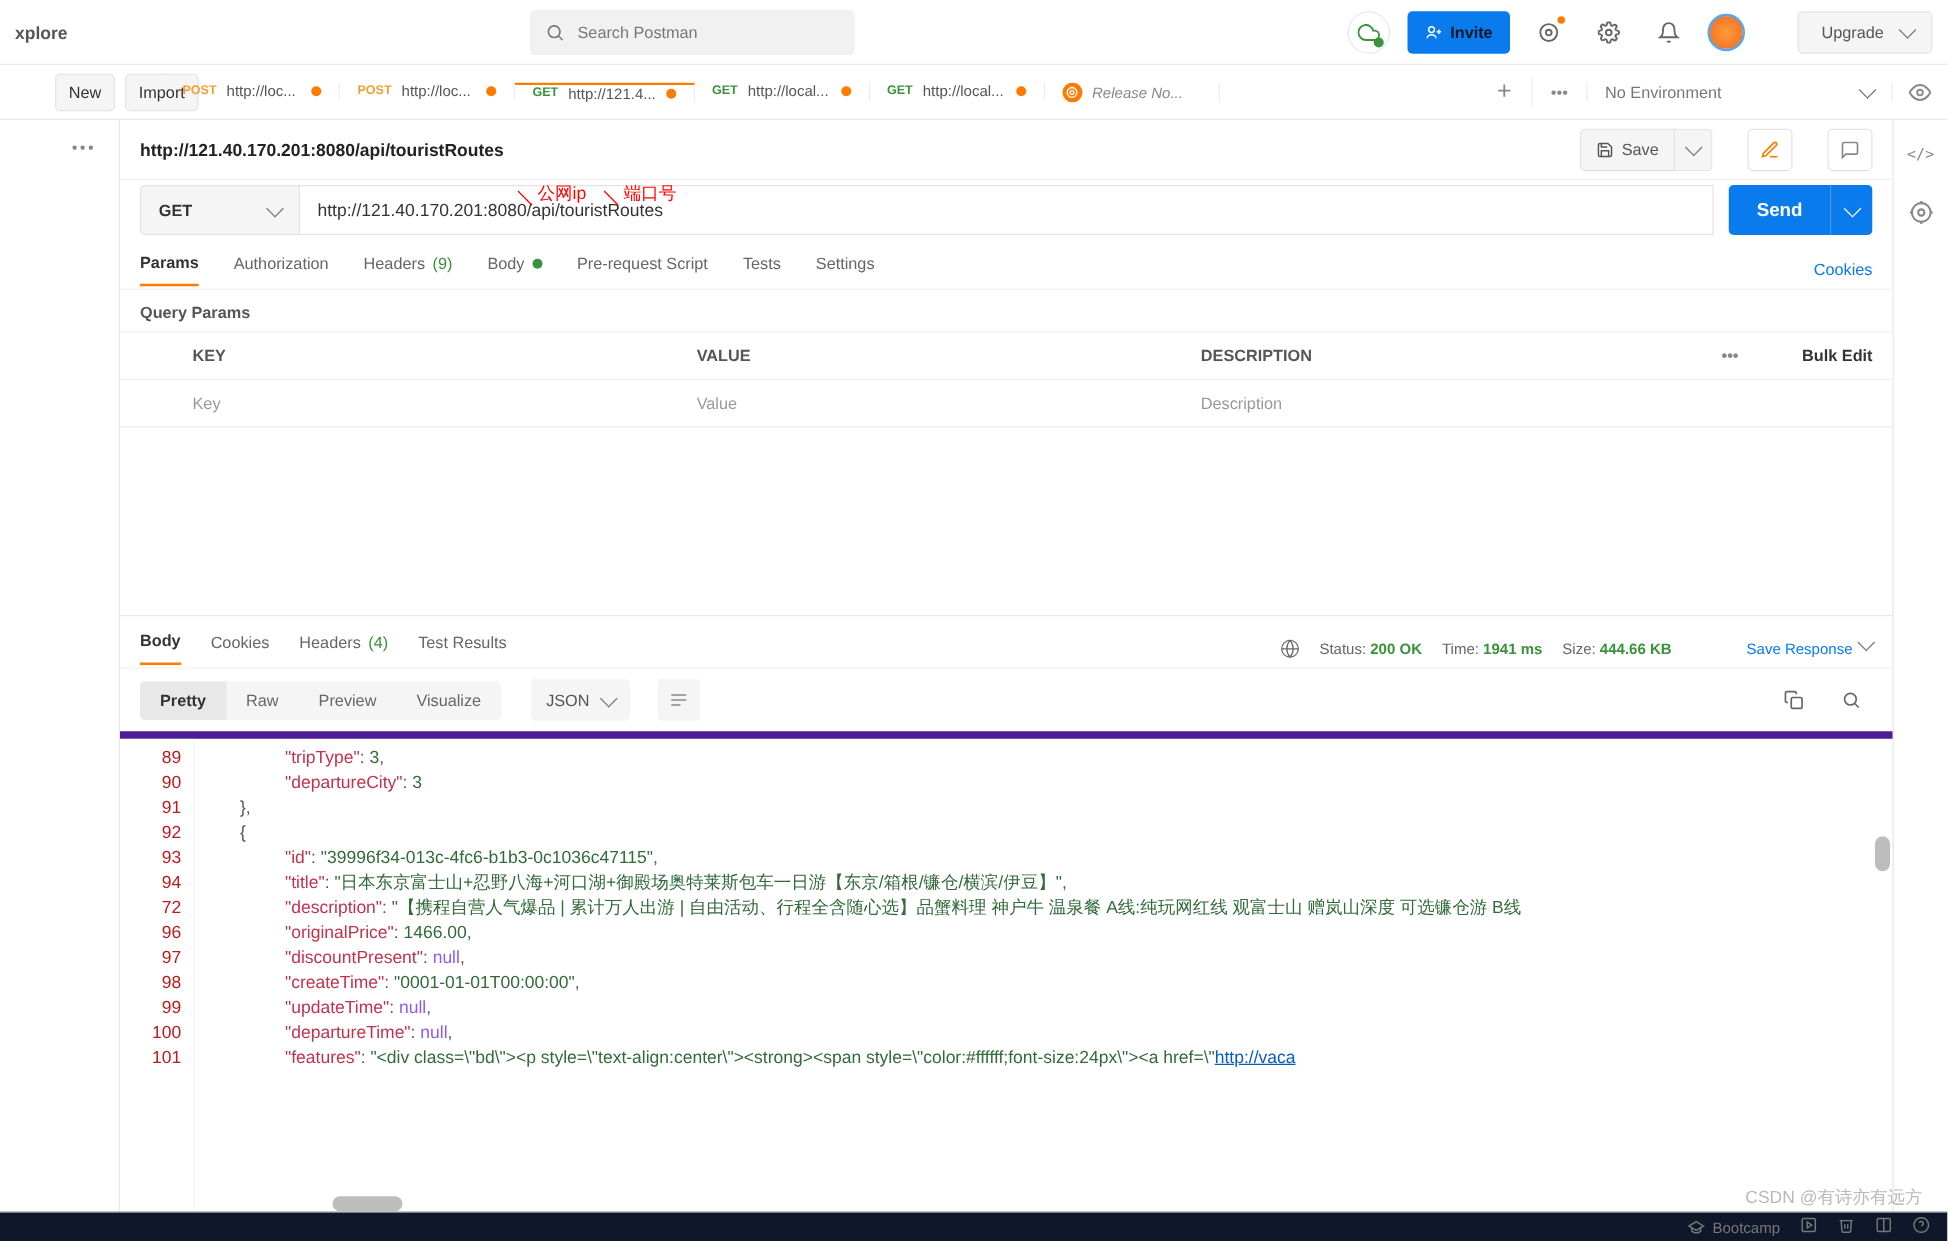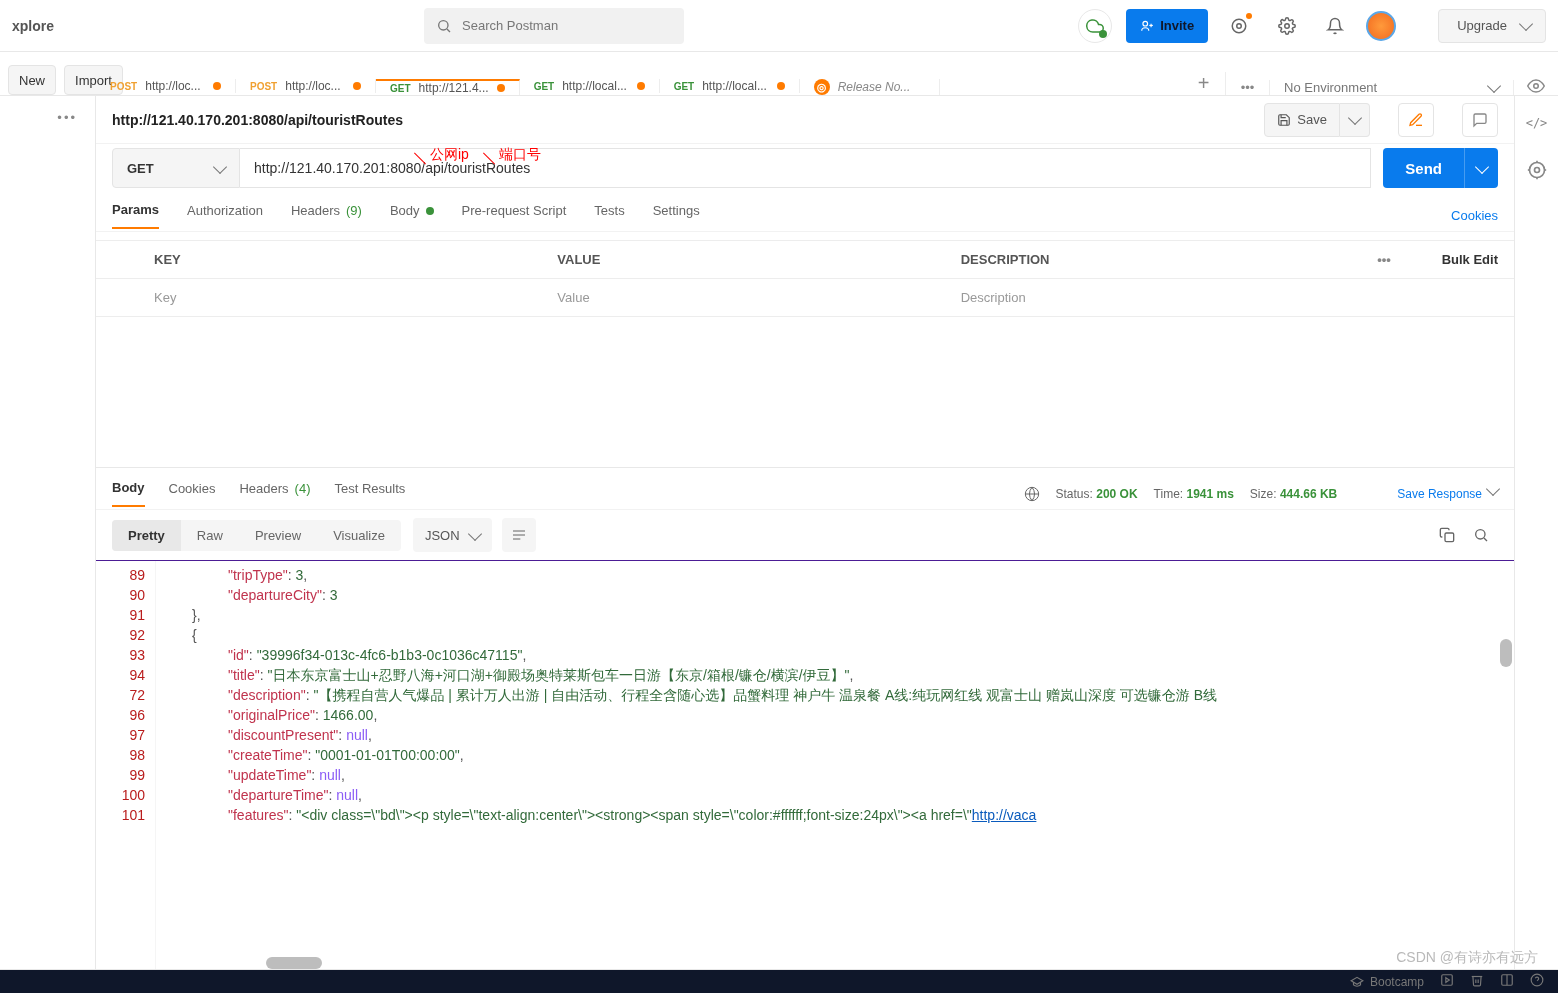--- a/index.html
+++ b/index.html
@@ -13,21 +13,21 @@
   .topbar-spacer { flex: 1; }
   .topbar-icons { display: flex; align-items: center; gap: 14px; }
   .icon-btn { width: 34px; height: 34px; display: flex; align-items: center; justify-content: center; color: #666; border-radius: 4px; position: relative; }
   .cloud-badge { width: 34px; height: 34px; border-radius: 50%; display: flex; align-items: center; justify-content: center; background: #fff; border: 1px solid #e8e8e8; color: #3a923a; position: relative; }
   .cloud-badge::after { content:''; position:absolute; right:4px; bottom:4px; width:8px;height:8px;background:#3a923a;border-radius:50%; }
   .invite-btn { height: 34px; background: #097bed; color: #0f172a; border-radius: 4px; display: flex; align-items: center; padding: 0 14px; gap: 6px; font-weight: 600; font-size: 13px; }
   .avatar-circle { width: 30px; height: 30px; border-radius: 50%; background: radial-gradient(#ff9a3b, #f36a1f); border: 2px solid #5aa7e8; }
   .dot-orange::after { content:''; position:absolute; top:4px; right:4px; width:6px;height:6px;background:#ff7b00;border-radius:50%; }
   .upgrade-btn { height: 34px; background: #f5f5f5; border: 1px solid #e4e4e4; border-radius: 4px; display: flex; align-items: center; padding: 0 14px 0 18px; gap: 14px; color: #555; font-weight: 500; margin-left: 28px; }
   .chev-down { width: 10px; height: 10px; border-right: 1.5px solid #777; border-bottom: 1.5px solid #777; transform: rotate(45deg); margin-top:-3px;}
-  .row2 { height: 44px; display: flex; align-items: flex-end; border-bottom: 1px solid #e8e8e8; }
+  .row2 { height: 44px; display: flex; align-items: center; border-bottom: 1px solid #e8e8e8; padding-left: 36px; }
   .row2-left { width: 96px; display: flex; align-items: center; gap: 8px; padding: 0 8px; border-right: 1px solid #e8e8e8; }
   .btn-small { height: 30px; padding: 0 10px; display: flex; align-items: center; background: #f5f5f5; border: 1px solid #e4e4e4; border-radius: 4px; color: #333; font-size: 13px; }
   .tabs { display: flex; flex: 1; align-items: stretch; overflow: hidden; }
   .tab { display: flex; align-items: center; gap: 8px; padding: 0 14px; height: 100%; border-right: 1px solid #ededed; font-size: 12px; color: #555; min-width: 140px; position: relative; }
   .tab.active { border-top: 2px solid #ff7b00; background: #fff; }
   .tab.active::after { content:''; position:absolute; bottom:-1px; left:0; right:0; height:1px; background:#fff; }
   .method-badge { font-size: 10px; font-weight: 700; }
   .m-post { color: #f0a030; }
   .m-get  { color: #3a923a; }
   .tab-title { flex: 1; white-space: nowrap; overflow: hidden; text-overflow: ellipsis; }
@@ -71,21 +71,21 @@
   .cell { padding:0 10px; }
   .params-row .cell { color:#999; }
   .bulk-edit { color:#333;font-weight:600;text-align:right;padding-right:16px; }
   .resp-sep { height:1px;background:#e8e8e8;margin-top:150px; }
   .resp-tabs-row { display:flex;align-items:center;padding:10px 16px 0 16px;height:42px;border-bottom:1px solid #f2f2f2;gap:24px; }
   .resp-tab { color:#666;font-size:13px;padding-bottom:10px;display:flex;align-items:center;gap:6px; }
   .resp-tab.active { color:#333;font-weight:600;border-bottom:2px solid #ff7b00; }
   .resp-meta { margin-left:auto;display:flex;align-items:center;gap:16px;color:#666;font-size:12px; }
   .resp-meta .ok, .resp-meta .val { color:#3a923a;font-weight:600; }
   .save-resp { color:#097bed;font-weight:500;display:flex;align-items:flex-start;gap:6px;margin-left:44px; }
-  .view-mode-row { display:flex;align-items:center;padding:8px 16px;gap:0;border-bottom:1px solid #4c1d95; }
+  .view-mode-row { display:flex;align-items:center;padding:8px 16px;gap:12px;border-bottom:6px solid #4c1d95; }
   .mode-group { display:flex;background:#f5f5f5;border-radius:4px;overflow:hidden; }
   .mode-btn { padding:8px 16px;color:#666;font-size:13px; }
   .mode-btn.active { background:#e8e8e8;color:#333;font-weight:600; }
   .json-select { margin-left:12px;height:34px;background:#f5f5f5;border-radius:4px;display:flex;align-items:center;padding:0 12px;gap:10px;color:#555;font-weight:500; }
   .wrap-btn { margin-left:10px;width:34px;height:34px;background:#f5f5f5;border-radius:4px;display:flex;align-items:center;justify-content:center;color:#888; }
   .view-spacer{flex:1;}
   .code-area { display:flex;flex:1;overflow:hidden;font-family:Consolas,Menlo,monospace;font-size:14px;position:relative; }
   .gutter { width:60px;background:#fff;color:#b91c1c;text-align:right;padding:4px 10px 4px 0;user-select:none;border-right:1px solid #f5f5f5; }
   .gutter div{height:20px;line-height:20px;}
   .code { flex:1;padding:4px 0;overflow-x:auto;white-space:pre; }
@@ -273,20 +273,21 @@
       <div class="req-tab">
           <span>Body</span> 
           <span class="dot-green"></span>
         </div>
       <div class="req-tab">Pre-request Script</div>
       <div class="req-tab">Tests</div>
       <div class="req-tab">Settings</div>
       <div class="cookies-link">Cookies</div>
     </div>
 
+    <div class="query-params">Query Params</div>
     <div class="params-table">
       <div class="params-head">
         <div class="cell"></div>
         <div class="cell">KEY</div>
         <div class="cell">VALUE</div>
         <div class="cell">DESCRIPTION</div>
         <div class="cell" style="color:#888;text-align:center;">•••</div>
         <div class="cell bulk-edit">Bulk Edit</div>
       </div>
       <div class="params-row">

